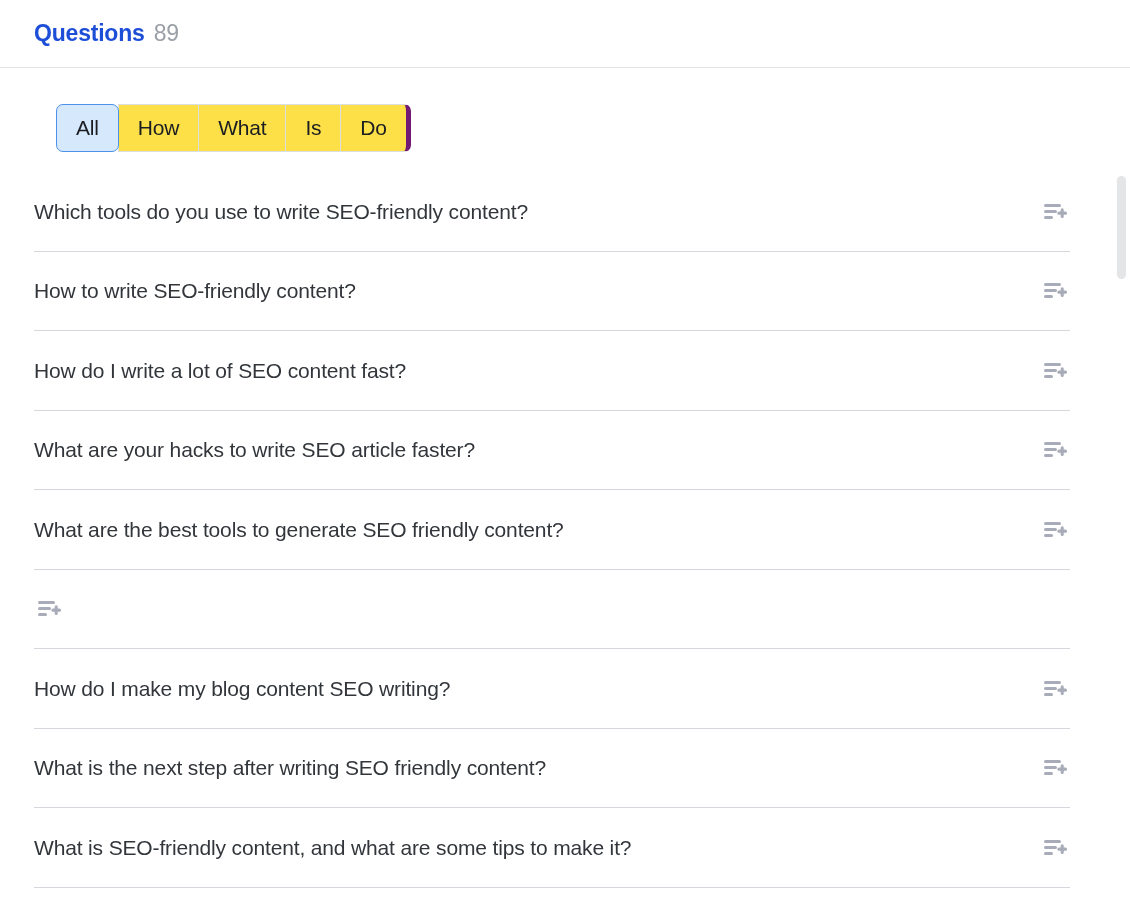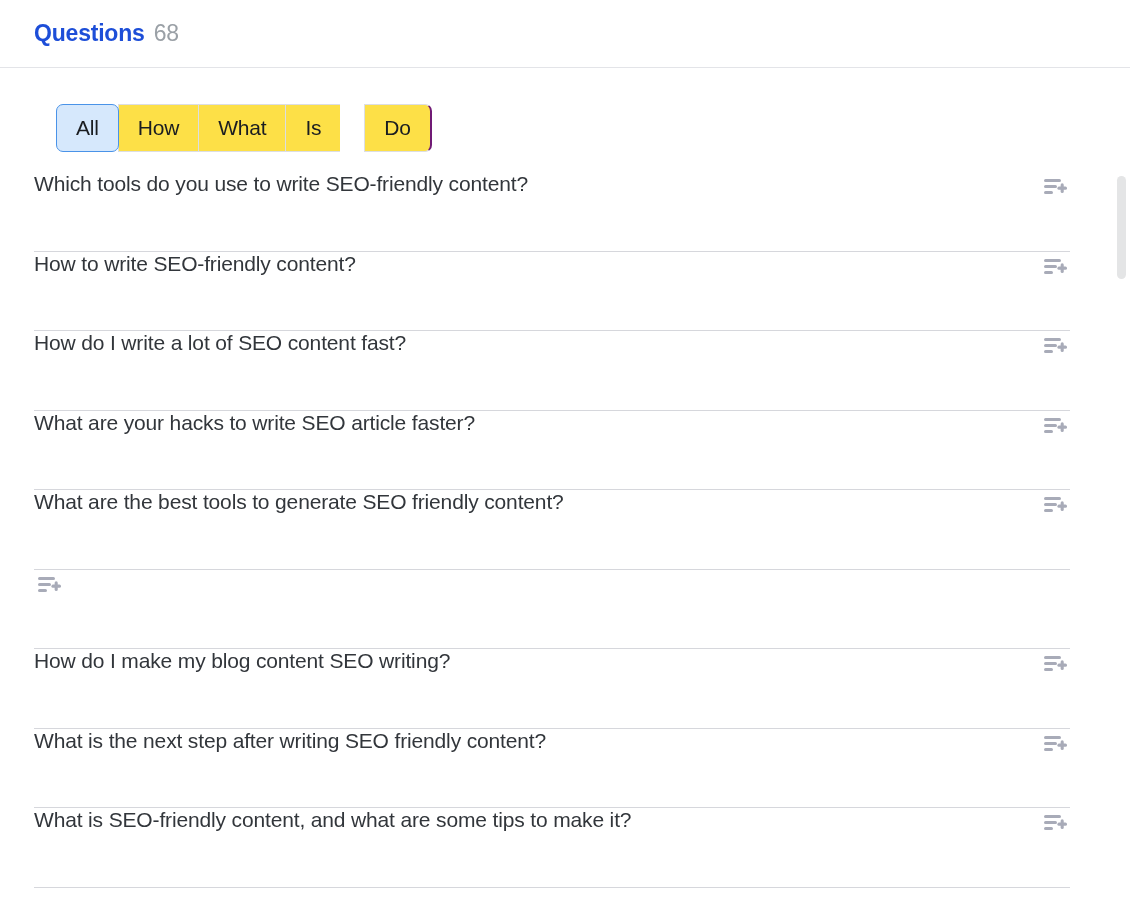--- a/index.html
+++ b/index.html
@@ -67,43 +67,43 @@
     cursor: pointer;
     user-select: none;
     letter-spacing: -0.2px;
     position: relative;
   }
   .seg-btn:first-child {
     border-top-left-radius: 7px;
     border-bottom-left-radius: 7px;
   }
   .seg-btn:last-child {
-    border-right: 2px solid #701a75;
+    border-right: 5px solid #701a75;
     border-top-right-radius: 7px;
     border-bottom-right-radius: 7px;
-    margin-left: 24px;
   }
   .seg-btn.active {
     background: #d6e8fc;
     border: 1px solid #4a93e8;
     color: #1a1d21;
     border-radius: 7px;
     z-index: 2;
     margin-right: -1px;
   }
 
   
   .list-wrap {
     position: relative;
     margin-top: 28px;
     height: 760px;
     overflow: hidden;
   }
   .q-row {
     display: flex;
+    align-items: center;
     justify-content: space-between;
     height: 79.5px;
     box-sizing: border-box;
     padding: 0 34px;
     position: relative;
     cursor: pointer;
   }
   .q-row::after {
     content: "";
     position: absolute;
@@ -152,21 +152,21 @@
     border-radius: 5px;
     background: #e4e5e6;
     cursor: pointer;
   }
 </style>
 </head>
 <body>
 
 <div class="panel-header">
   <span class="panel-title">Questions</span>
-  <span class="panel-count">68</span>
+  <span class="panel-count">89</span>
 </div>
 
 <div class="filters-wrap">
   <div class="segmented" id="segmented">
       <div class="seg-btn active">All</div>
       <div class="seg-btn">How</div>
       <div class="seg-btn">What</div>
       <div class="seg-btn">Is</div>
       <div class="seg-btn">Do</div>
     </div>

